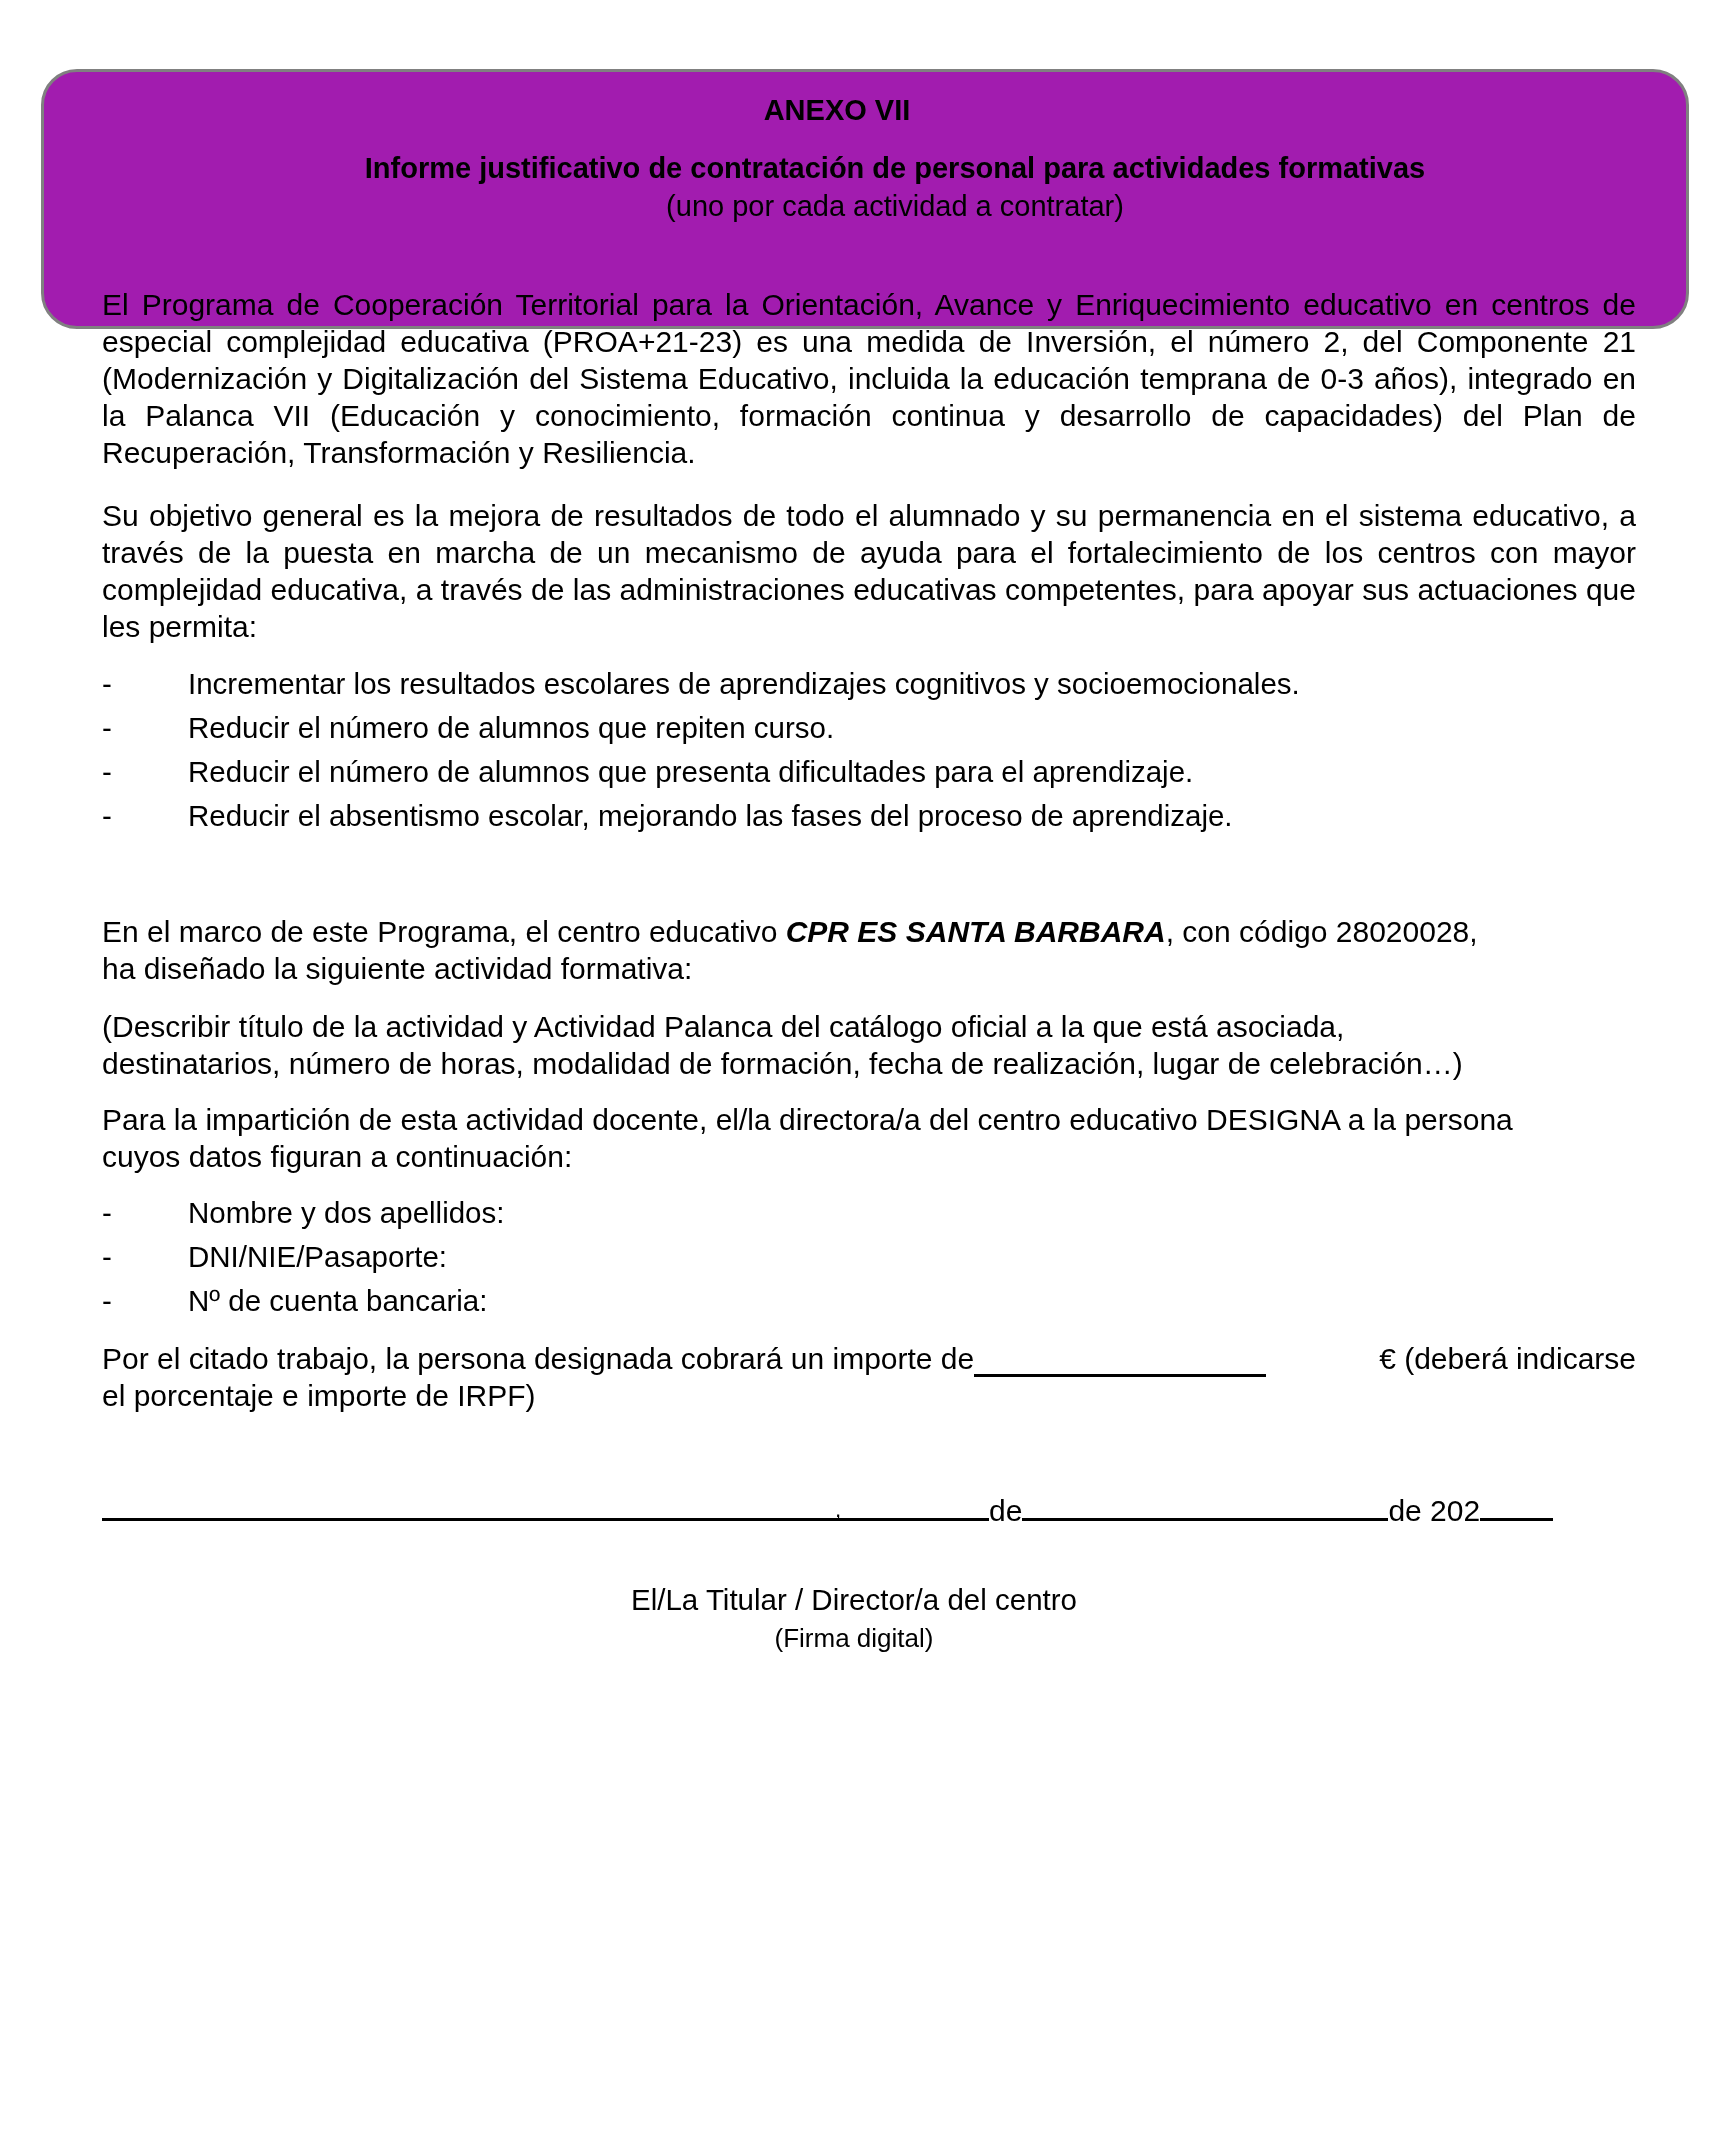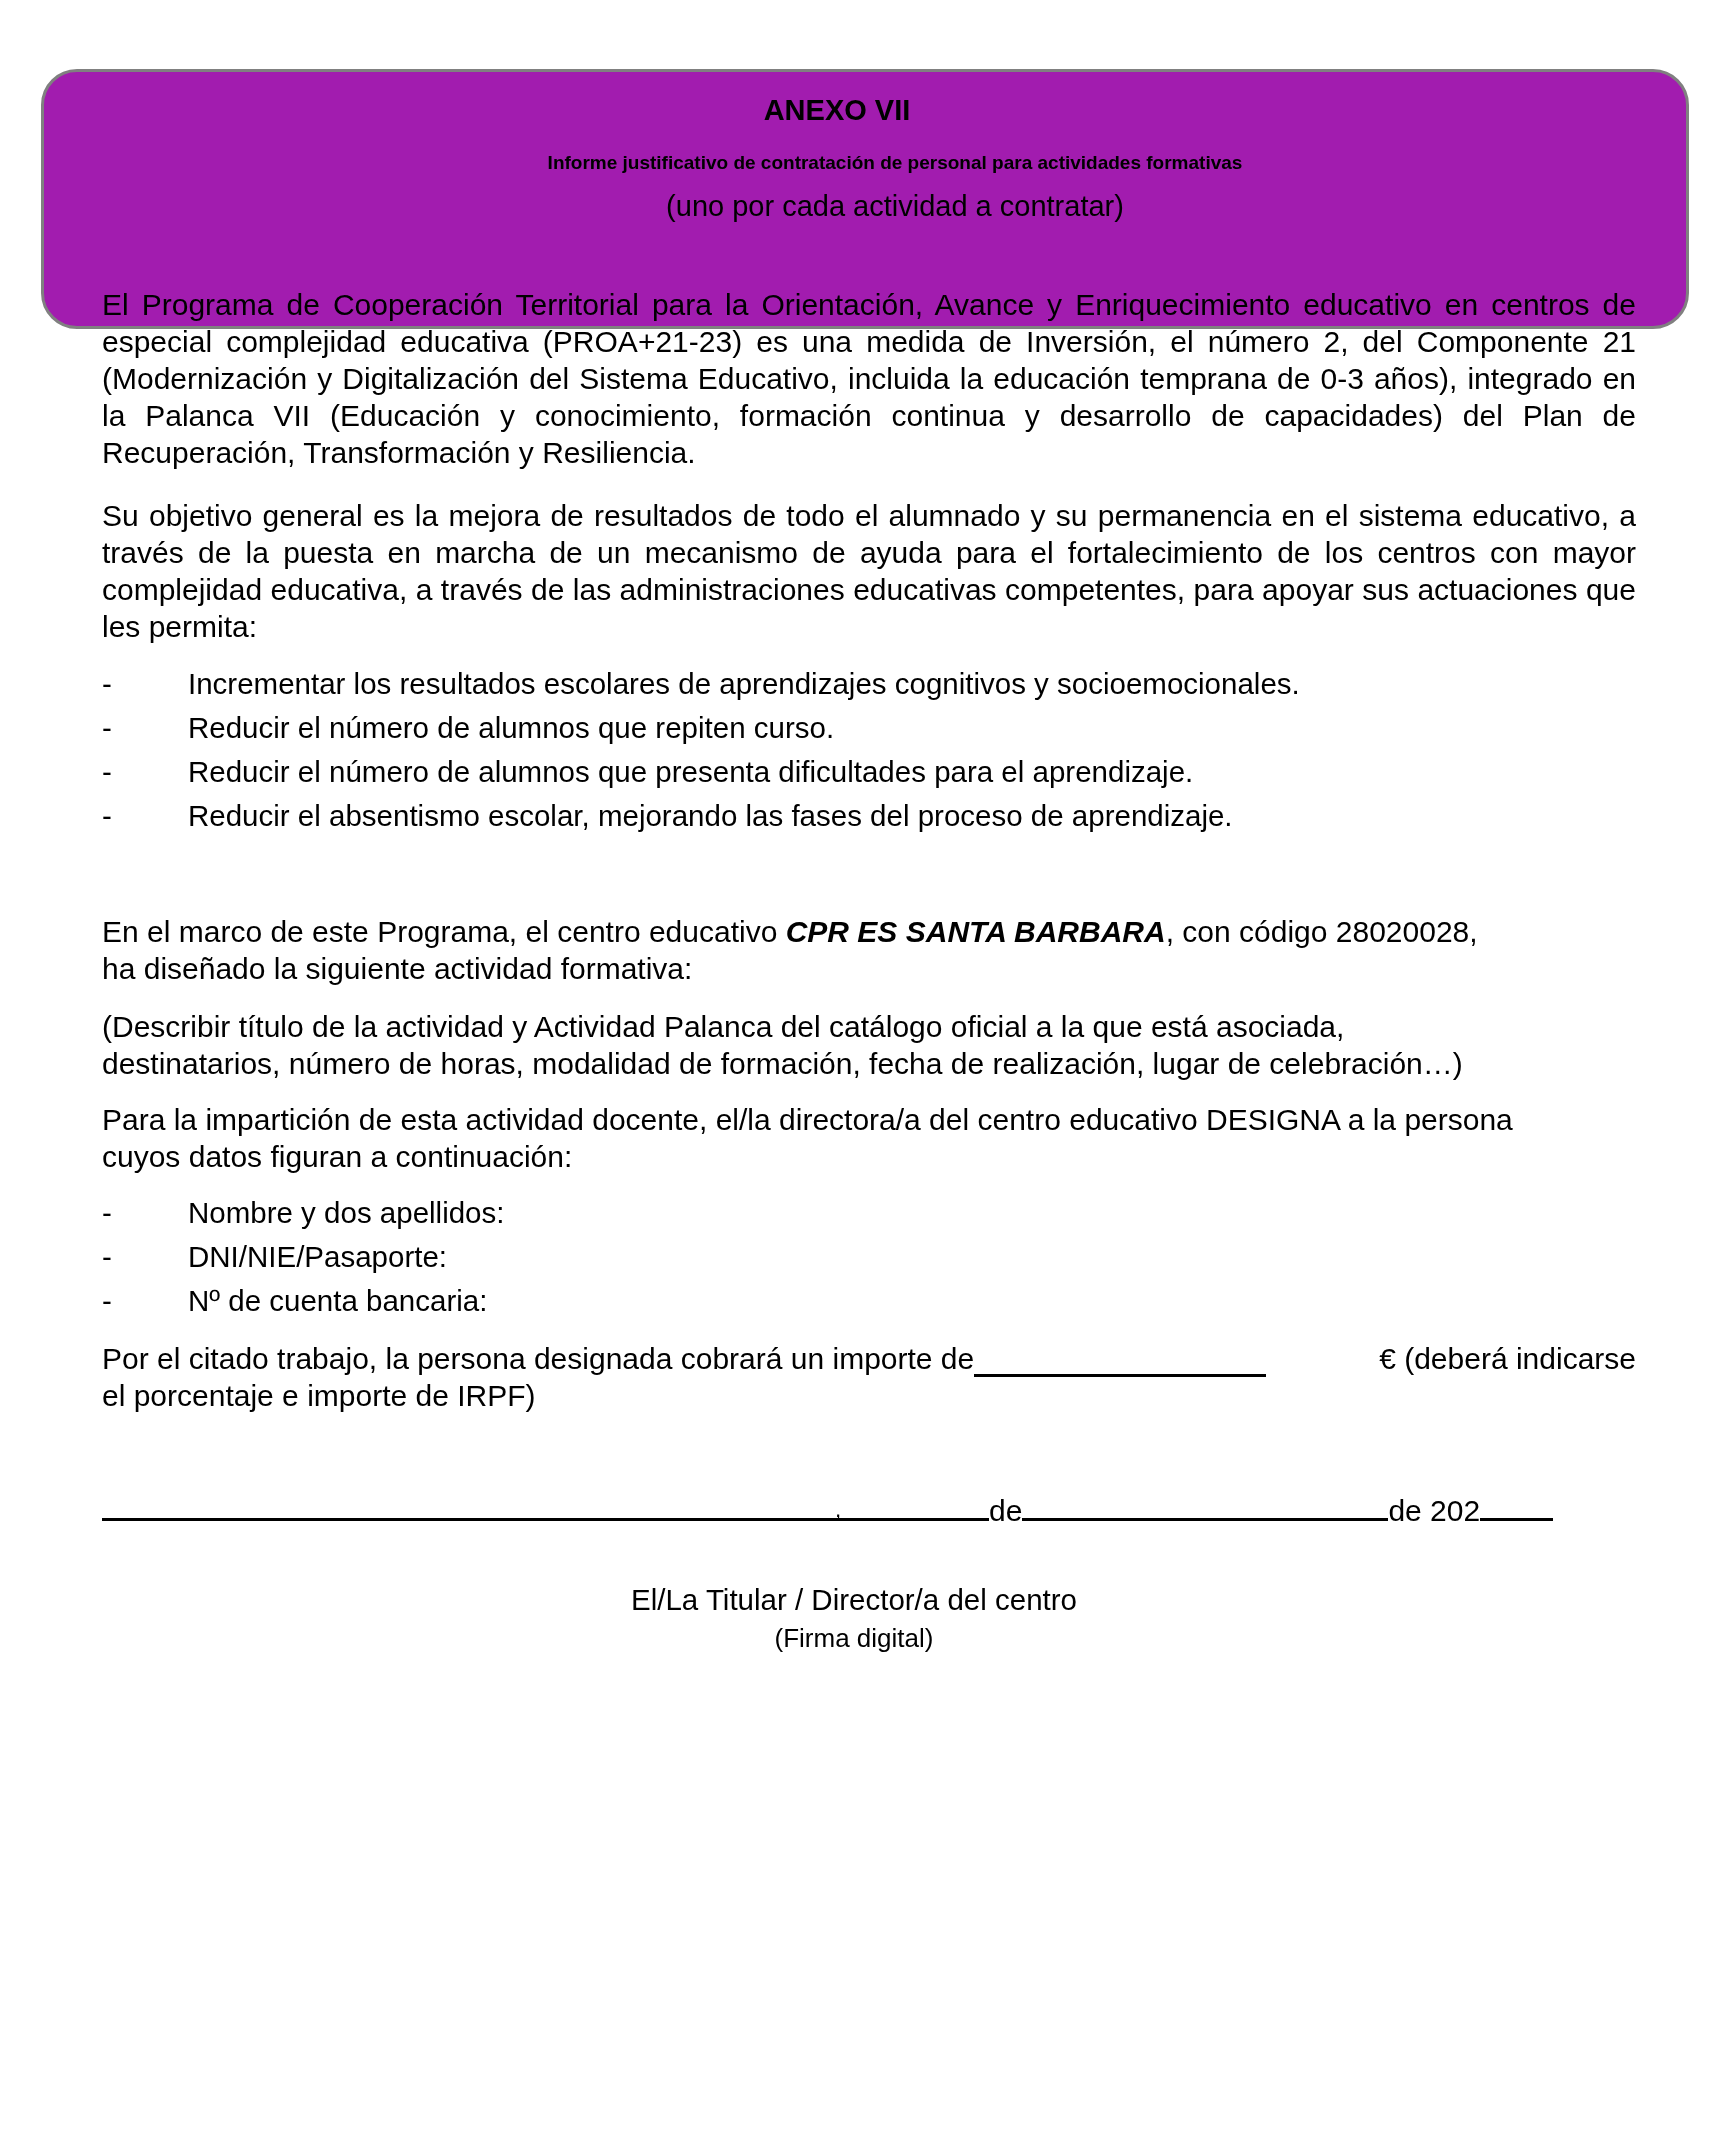--- a/index.html
+++ b/index.html
@@ -7,21 +7,21 @@
     width: 1723px; height: 2151px; position: relative; overflow: hidden;
     font-family: "Liberation Sans", sans-serif; color: #000;
   }
   .header-box {
     position: absolute; left: 41px; top: 21px; width: 1648px; height: 260px;
     box-sizing: border-box; background: #a21caf;
     border: 3.7px solid #808080; border-radius: 36px; margin-top: 48px;
   }
   .hdr-line { position: absolute; left: 0; right: 0; text-align: center; white-space: nowrap; }
   .annex { top: 22.4px; font-size: 29px; font-weight: bold; left: -56px; }
-  .title { top: 80px; font-size: 19px; font-weight: bold; left: 60px; }
+  .title { top: 80px; font-size: 29px; font-weight: bold; left: 60px; }
   .subtitle { top: 118px; font-size: 29px; left: 60px; }
 
   .text { position: absolute; left: 102px; width: 1534px; font-size: 30px; line-height: 37px; }
   .justify { text-align: justify; text-align-last: left; }
   .bullet { position: absolute; left: 102px; font-size: 29.5px; line-height: 37px; white-space: nowrap; }
   .bullet .dash { display: inline-block; width: 86px; }
   .bold-italic { font-weight: bold; font-style: italic; }
   .blank { display: inline-block; border-bottom: 3px solid #000; vertical-align: baseline; height: 25.4px; }
   .center-line { position: absolute; left: 0; width: 1723px; text-align: center; white-space: nowrap; }
 </style>

